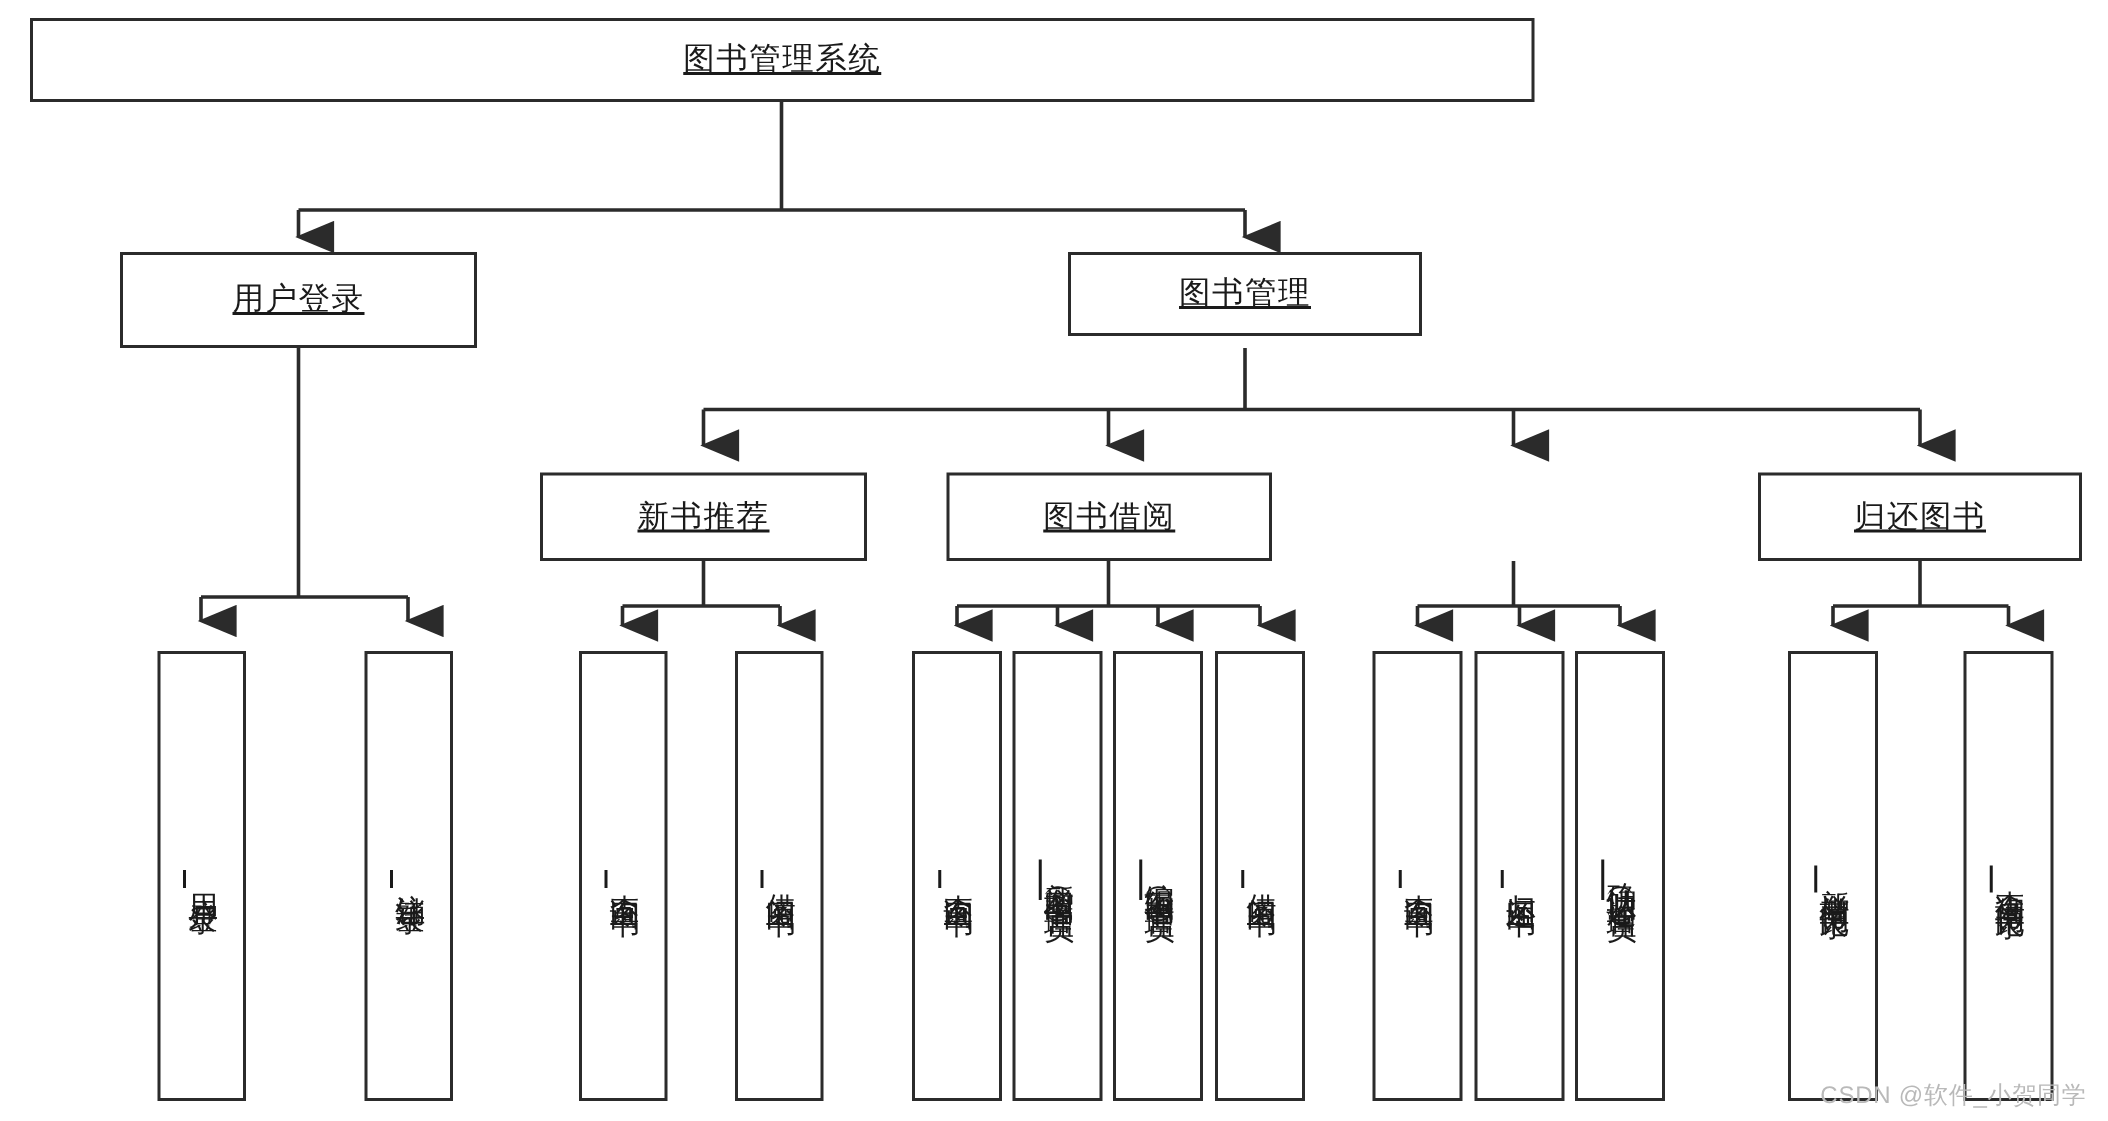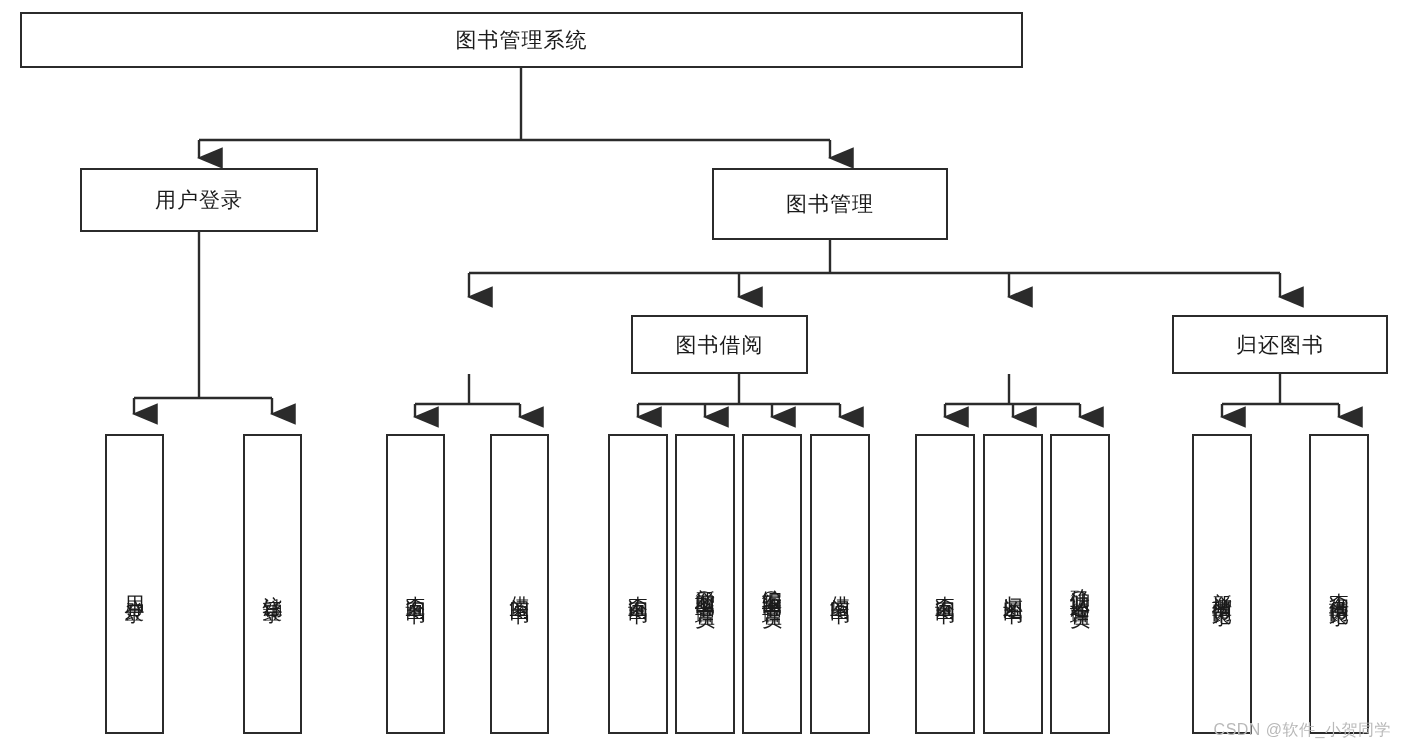--- a/index.html
+++ b/index.html
@@ -28,20 +28,21 @@
   .node {
     position: absolute;
     box-sizing: border-box;
     background: #ffffff;
     border: 2px solid #2b2b2b;
     display: flex;
     align-items: center;
     justify-content: center;
     color: #1a1a1a;
     z-index: 2;
+    text-decoration: underline;
   }
   .node.h {
     font-size: 21px;
     line-height: 1.2;
     letter-spacing: 1px;
   }
   .node.v {
     font-size: 20px;
     letter-spacing: 2px;
   }
@@ -123,25 +124,28 @@
     </g>
   </svg>
 
   <div class="node h" style="left:20px; top:12px; width:1003px; height:56px;">
     <span class="htext">图书管理系统</span>
   </div>
 
   <div class="node h" style="left:80px; top:168px; width:238px; height:64px;">
     <span class="htext">用户登录</span>
   </div>
-  <div class="node h" style="left:712px; top:168px; width:236px; height:72px;">
+  <div class="node h" style="left:712px; top:168px; width:236px; height:56px;">
     <span class="htext">图书管理</span>
   </div>
 
-  <div class="node h" style="left:631px; top:315px; width:177px; height:59px;">
+  <div class="node h" style="left:360px; top:315px; width:218px; height:59px;">
+    <span class="htext">新书推荐</span>
+  </div>
+  <div class="node h" style="left:631px; top:315px; width:217px; height:59px;">
     <span class="htext">图书借阅</span>
   </div>
   <div class="node h" style="left:1172px; top:315px; width:216px; height:59px;">
     <span class="htext">归还图书</span>
   </div>
 
   <div class="node v" style="left:105px; top:434px; width:59px; height:300px;">
     <span class="vtext">用户登录</span>
   </div>
   <div class="node v" style="left:243px; top:434px; width:59px; height:300px;">

